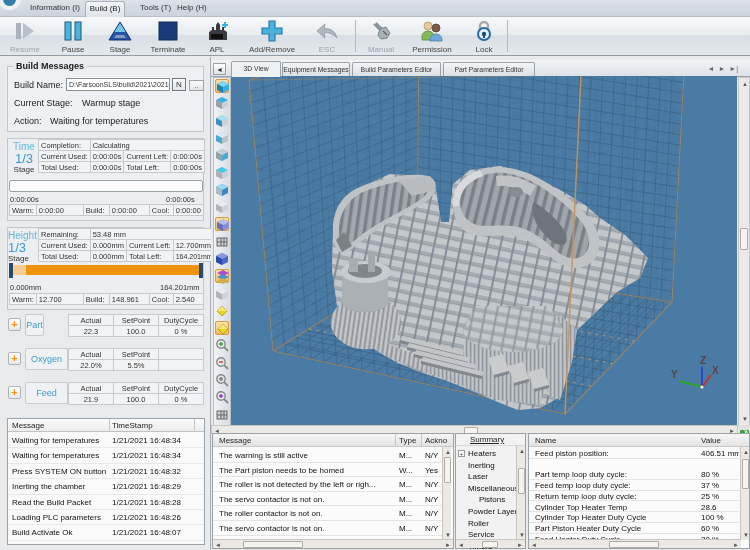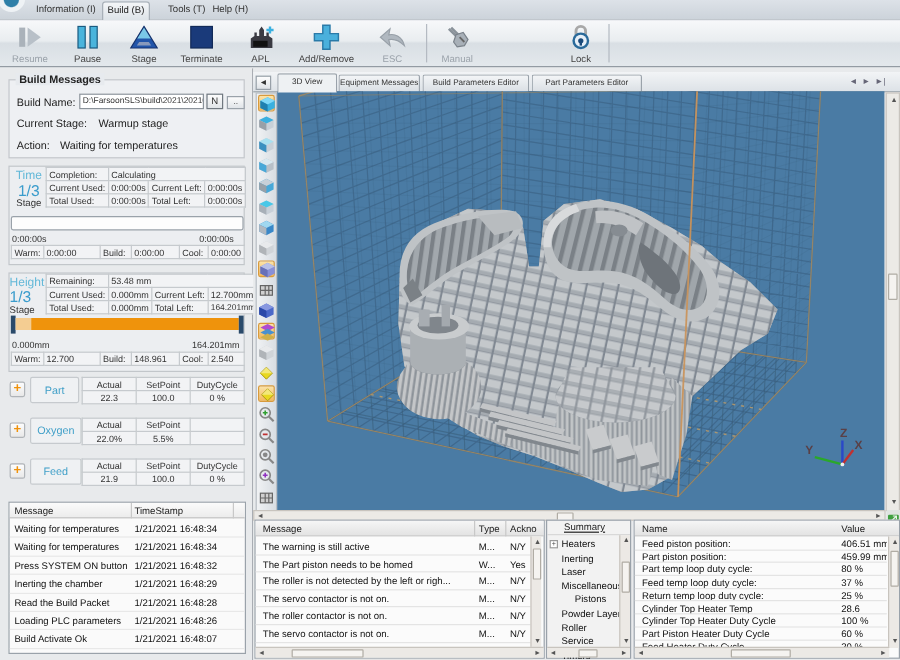--- a/index.html
+++ b/index.html
@@ -94,20 +94,28 @@
           </svg>
         </div>ESC</div>
 <div class="tsep" style="left:355px;"></div>
 <div class="tbtn dis" style="left:358px;width:46px;"><div class="ic">
           <svg width="22" height="22">
             <path d="M4 4l7 7M6 3l8 8" stroke="#8a929a" stroke-width="2"></path>
             <path d="M10 9l6-2 4 6-3 5-6 1-3-4Z" fill="#a8b0b8" stroke="#7a828a" stroke-width="1"></path>
             <path d="M13 11l4 4" stroke="#666" stroke-width="1.5"></path>
           </svg>
         </div>Manual</div>
+<div class="tbtn" style="left:405px;width:54px;"><div class="ic">
+          <svg width="26" height="22">
+            <circle cx="9" cy="6" r="4" fill="#e8c89a" stroke="#b89868" stroke-width="0.8"></circle>
+            <path d="M3 17c0-4 3-6 6-6s6 2 6 6v3H3Z" fill="#88b858" stroke="#5a8838" stroke-width="0.8"></path>
+            <circle cx="17" cy="8" r="4" fill="#7a5a48" stroke="#5a4030" stroke-width="0.8"></circle>
+            <path d="M11 20c0-4 3-6 6-6s6 2 6 6v1H11Z" fill="#6aa8d8" stroke="#4a80a8" stroke-width="0.8"></path>
+          </svg>
+        </div>Permission</div>
 <div class="tbtn" style="left:461px;width:46px;"><div class="ic">
           <svg width="20" height="22">
             <path d="M6 9V6a4 4 0 0 1 8 0v3" fill="none" stroke="#a8a8a8" stroke-width="2.4"></path>
             <circle cx="10" cy="14" r="7" fill="#2a6a9a"></circle>
             <circle cx="10" cy="14" r="5" fill="#e8f0f8"></circle>
             <circle cx="10" cy="14" r="2.2" fill="#1a4a7a"></circle>
             <rect x="9" y="14" width="2" height="4" fill="#1a4a7a"></rect>
           </svg>
         </div>Lock</div>
 <div class="tsep" style="left:507px;"></div>
@@ -204,21 +212,21 @@
             <td style="width:26px;">Warm:</td>
             <td style="width:47px;">12.700</td>
             <td style="width:26px;">Build:</td>
             <td style="width:40px;">148.961</td>
             <td style="width:24px;">Cool:</td>
             <td>2.540</td>
           </tr>
         </tbody>
       </table>
 <div class="abs" style="left:8px;top:261px;width:13px;height:13px;background:linear-gradient(#fdfdfd,#e8e8e8);border:1px solid #b0b4b8;border-radius:2px;text-align:center;line-height:11px;font-size:11px;color:#f0920b;font-weight:bold;">+</div>
-      <div class="abs" style="left:25px;top:257px;width:41px;height:22px;border:1px solid #c6cace;border-radius:2px;background:#eff1f3;text-align:center;line-height:21px;font-size:9px;" class2="blue"><span class="blue" style="font-size:9px;">Part</span></div>
+      <div class="abs" style="left:25px;top:257px;width:19px;height:22px;border:1px solid #c6cace;border-radius:2px;background:#eff1f3;text-align:center;line-height:21px;font-size:9px;" class2="blue"><span class="blue" style="font-size:9px;">Part</span></div>
       <table class="t abs" style="left:68px;top:257px;width:136px;">
 <tbody>
           <tr>
             <td style="width:45px;text-align:center;">Actual</td>
             <td style="width:45px;text-align:center;">SetPoint</td>
             <td style="width:45px;text-align:center;">DutyCycle</td>
           </tr>
 <tr>
             <td style="text-align:center;">22.3</td>
             <td style="text-align:center;">100.0</td>
@@ -611,24 +619,20 @@
       </div>
 <div class="bpanel" style="left:317px;top:376px;width:222px;height:116px;">
         <div class="bhead" style="position:relative;">
           <span style="position:absolute;left:6px;top:2px;">Name</span>
           <span style="position:absolute;left:172px;top:2px;">Value</span>
         </div>
         <div style="position:absolute;left:0;top:14px;width:210px;height:10.7px;font-size:8px;color:#111;border-bottom:1px solid #e4e4e4;white-space:nowrap;overflow:hidden;">
           <span style="position:absolute;left:6px;top:1px;">Feed piston position:</span>
           <span style="position:absolute;left:172px;top:1px;">406.51 mm</span>
         </div>
-        <div style="position:absolute;left:0;top:24.7px;width:210px;height:10.7px;font-size:8px;color:#111;border-bottom:1px solid #e4e4e4;white-space:nowrap;overflow:hidden;">
-          <span style="position:absolute;left:6px;top:1px;">Part piston position:</span>
-          <span style="position:absolute;left:172px;top:1px;">459.99 mm</span>
-        </div>
         <div style="position:absolute;left:0;top:35.4px;width:210px;height:10.7px;font-size:8px;color:#111;border-bottom:1px solid #e4e4e4;white-space:nowrap;overflow:hidden;">
           <span style="position:absolute;left:6px;top:1px;">Part temp loop duty cycle:</span>
           <span style="position:absolute;left:172px;top:1px;">80 %</span>
         </div>
         <div style="position:absolute;left:0;top:46.099999999999994px;width:210px;height:10.7px;font-size:8px;color:#111;border-bottom:1px solid #e4e4e4;white-space:nowrap;overflow:hidden;">
           <span style="position:absolute;left:6px;top:1px;">Feed temp loop duty cycle:</span>
           <span style="position:absolute;left:172px;top:1px;">37 %</span>
         </div>
         <div style="position:absolute;left:0;top:56.8px;width:210px;height:10.7px;font-size:8px;color:#111;border-bottom:1px solid #e4e4e4;white-space:nowrap;overflow:hidden;">
           <span style="position:absolute;left:6px;top:1px;">Return temp loop duty cycle:</span>

